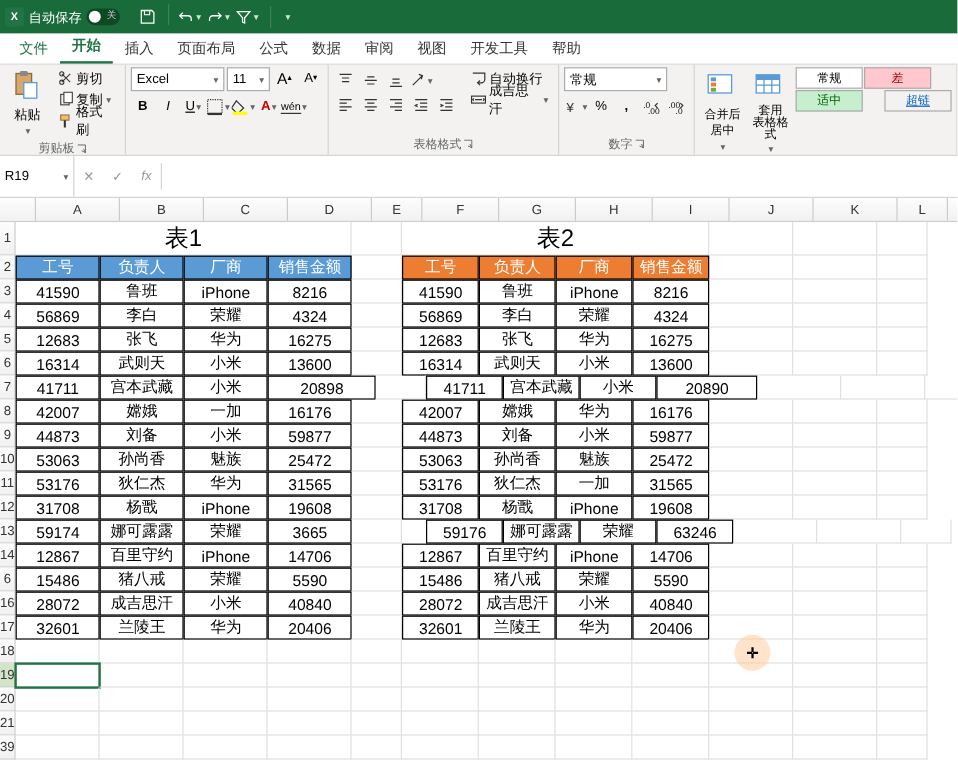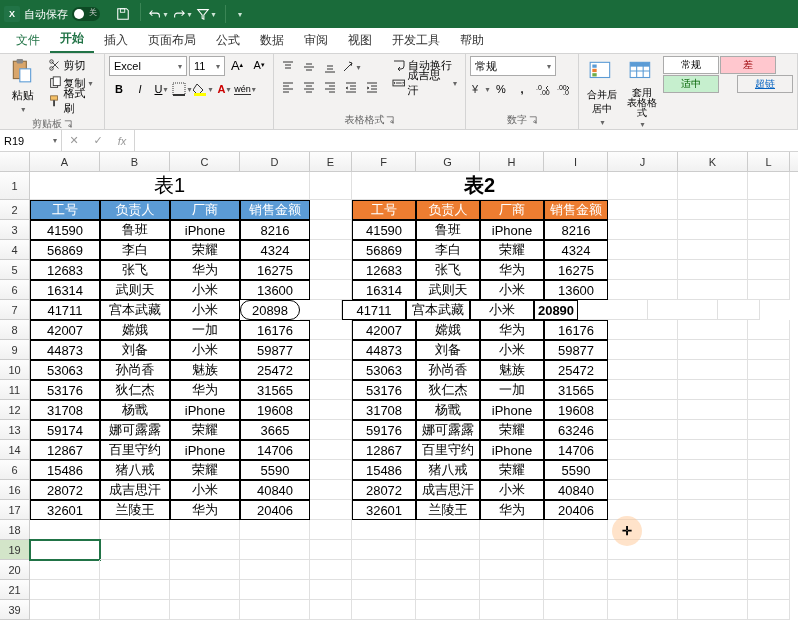--- a/index.html
+++ b/index.html
@@ -48,21 +48,21 @@
 
 .num-select{border:1px solid #ababab;background:#fff;width:86px;height:20px;padding:0 4px;display:flex;align-items:center;justify-content:space-between;}
 
 
 .style-box{width:56px;height:18px;border:1px solid #ababab;display:flex;align-items:center;justify-content:center;font-size:10px;}
 .style-normal{background:#fff;}
 .style-good{background:#c6efce;color:#006100;}
 .style-bad{color:#9c0006;background:#ffc7ce;}
 
 
-.formulabar { height: 22px; border-bottom: 1px solid #d4d4d4; display: flex; align-items: center; background: #fff; text-align: center; }
+.formulabar { height: 35px; border-bottom: 1px solid #d4d4d4; display: flex; align-items: center; background: #fff; text-align: center; }
 .namebox { width: 62px; border-right: 1px solid #d4d4d4; padding: 0 4px; height: 100%; display:flex;align-items:center;justify-content:space-between;font-size:11px;}
 .fx-btns { display: flex; border-right:1px solid #d4d4d4;}
 .fx-btn { width: 24px; height: 22px; display: flex; align-items: center; justify-content: center; color:#999;font-size:11px;}
 .fx-input { flex: 1; padding: 0 6px; }
 
 
 .grid-container { position: relative; overflow: hidden; height: calc(638px - 28px - 26px - 76px - 22px); background:#fff;}
 .col-headers { height: 20px; display: flex; background: linear-gradient(#fdfdfd,#f1f1f1); border-bottom:1px solid #ccc;}
 .corner { width: 30px; border-right: 1px solid #ccc; background:linear-gradient(#fdfdfd,#f1f1f1);}
 .col-h { border-right: 1px solid #ccc; text-align: center; font-size: 11px; color: #333; display:flex;align-items:center;justify-content:center;}
@@ -462,21 +462,21 @@
         <div class="row-h" style="height: 20px;">18</div>
         <div class="row-h sel" style="height: 20px;">19</div>
         <div class="row-h" style="height: 20px;">20</div>
         <div class="row-h" style="height: 20px;">21</div>
         <div class="row-h" style="height: 20px;">39</div>
       </div>
     <div class="cells" id="cells">
         <div class="row" style="height: 28px;">
           <div class="cell ttl" style="width: 280px; border-right: 1px solid rgb(224, 224, 224); text-align: right;">表1</div>
           <div class="cell " style="width: 42px;"></div>
-          <div class="cell ttl" style="width: 256px; font-weight: bold;">表2</div>
+          <div class="cell ttl" style="width: 256px;">表2</div>
           <div class="cell " style="width: 70px;"></div>
           <div class="cell " style="width: 70px;"></div>
           <div class="cell " style="width: 42px;"></div>
         </div>
         <div class="row" style="height: 20px;">
           <div class="cell th-blue" style="width: 70px;">工号</div>
           <div class="cell th-blue" style="width: 70px;">负责人</div>
           <div class="cell th-blue" style="width: 70px;">厂商</div>
           <div class="cell th-blue" style="width: 70px;">销售金额</div>
           <div class="cell " style="width: 42px;"></div>
@@ -541,26 +541,26 @@
           <div class="cell td-b" style="width: 64px;">小米</div>
           <div class="cell td-b" style="width: 64px;">13600</div>
           <div class="cell " style="width: 70px;"></div>
           <div class="cell " style="width: 70px;"></div>
           <div class="cell " style="width: 42px;"></div>
         </div>
         <div class="row" style="height: 20px;">
           <div class="cell td-b" style="width: 70px;">41711</div>
           <div class="cell td-b" style="width: 70px;">宫本武藏</div>
           <div class="cell td-b" style="width: 70px;">小米</div>
-          <div class="cell td-b" style="width: 60px; border-radius: 10px;">20898</div>
+          <div class="cell td-b" style="width: 90px;">20898</div>
           <div class="cell " style="width: 42px;"></div>
           <div class="cell td-b" style="width: 64px;">41711</div>
           <div class="cell td-b" style="width: 64px;">宫本武藏</div>
           <div class="cell td-b" style="width: 64px;">小米</div>
-          <div class="cell td-b" style="width: 44px; font-weight: bold;">20890</div>
+          <div class="cell td-b" style="width: 84px;">20890</div>
           <div class="cell " style="width: 70px;"></div>
           <div class="cell " style="width: 70px;"></div>
           <div class="cell " style="width: 42px;"></div>
         </div>
         <div class="row" style="height: 20px;">
           <div class="cell td-b" style="width: 70px;">42007</div>
           <div class="cell td-b" style="width: 70px;">嫦娥</div>
           <div class="cell td-b" style="width: 70px;">一加</div>
           <div class="cell td-b" style="width: 70px;">16176</div>
           <div class="cell " style="width: 42px;"></div>
@@ -627,21 +627,21 @@
           <div class="cell " style="width: 70px;"></div>
           <div class="cell " style="width: 70px;"></div>
           <div class="cell " style="width: 42px;"></div>
         </div>
         <div class="row" style="height: 20px;">
           <div class="cell td-b" style="width: 70px;">59174</div>
           <div class="cell td-b" style="width: 70px;">娜可露露</div>
           <div class="cell td-b" style="width: 70px;">荣耀</div>
           <div class="cell td-b" style="width: 70px;">3665</div>
           <div class="cell " style="width: 42px;"></div>
-          <div class="cell td-b" style="width: 64px;">59176</div>
+          <div class="cell td-b" style="width: 64px; margin-left: 20px;">59176</div>
           <div class="cell td-b" style="width: 64px;">娜可露露</div>
           <div class="cell td-b" style="width: 64px;">荣耀</div>
           <div class="cell td-b" style="width: 64px;">63246</div>
           <div class="cell " style="width: 70px;"></div>
           <div class="cell " style="width: 70px;"></div>
           <div class="cell " style="width: 42px;"></div>
         </div>
         <div class="row" style="height: 20px;">
           <div class="cell td-b" style="width: 70px;">12867</div>
           <div class="cell td-b" style="width: 70px;">百里守约</div>

